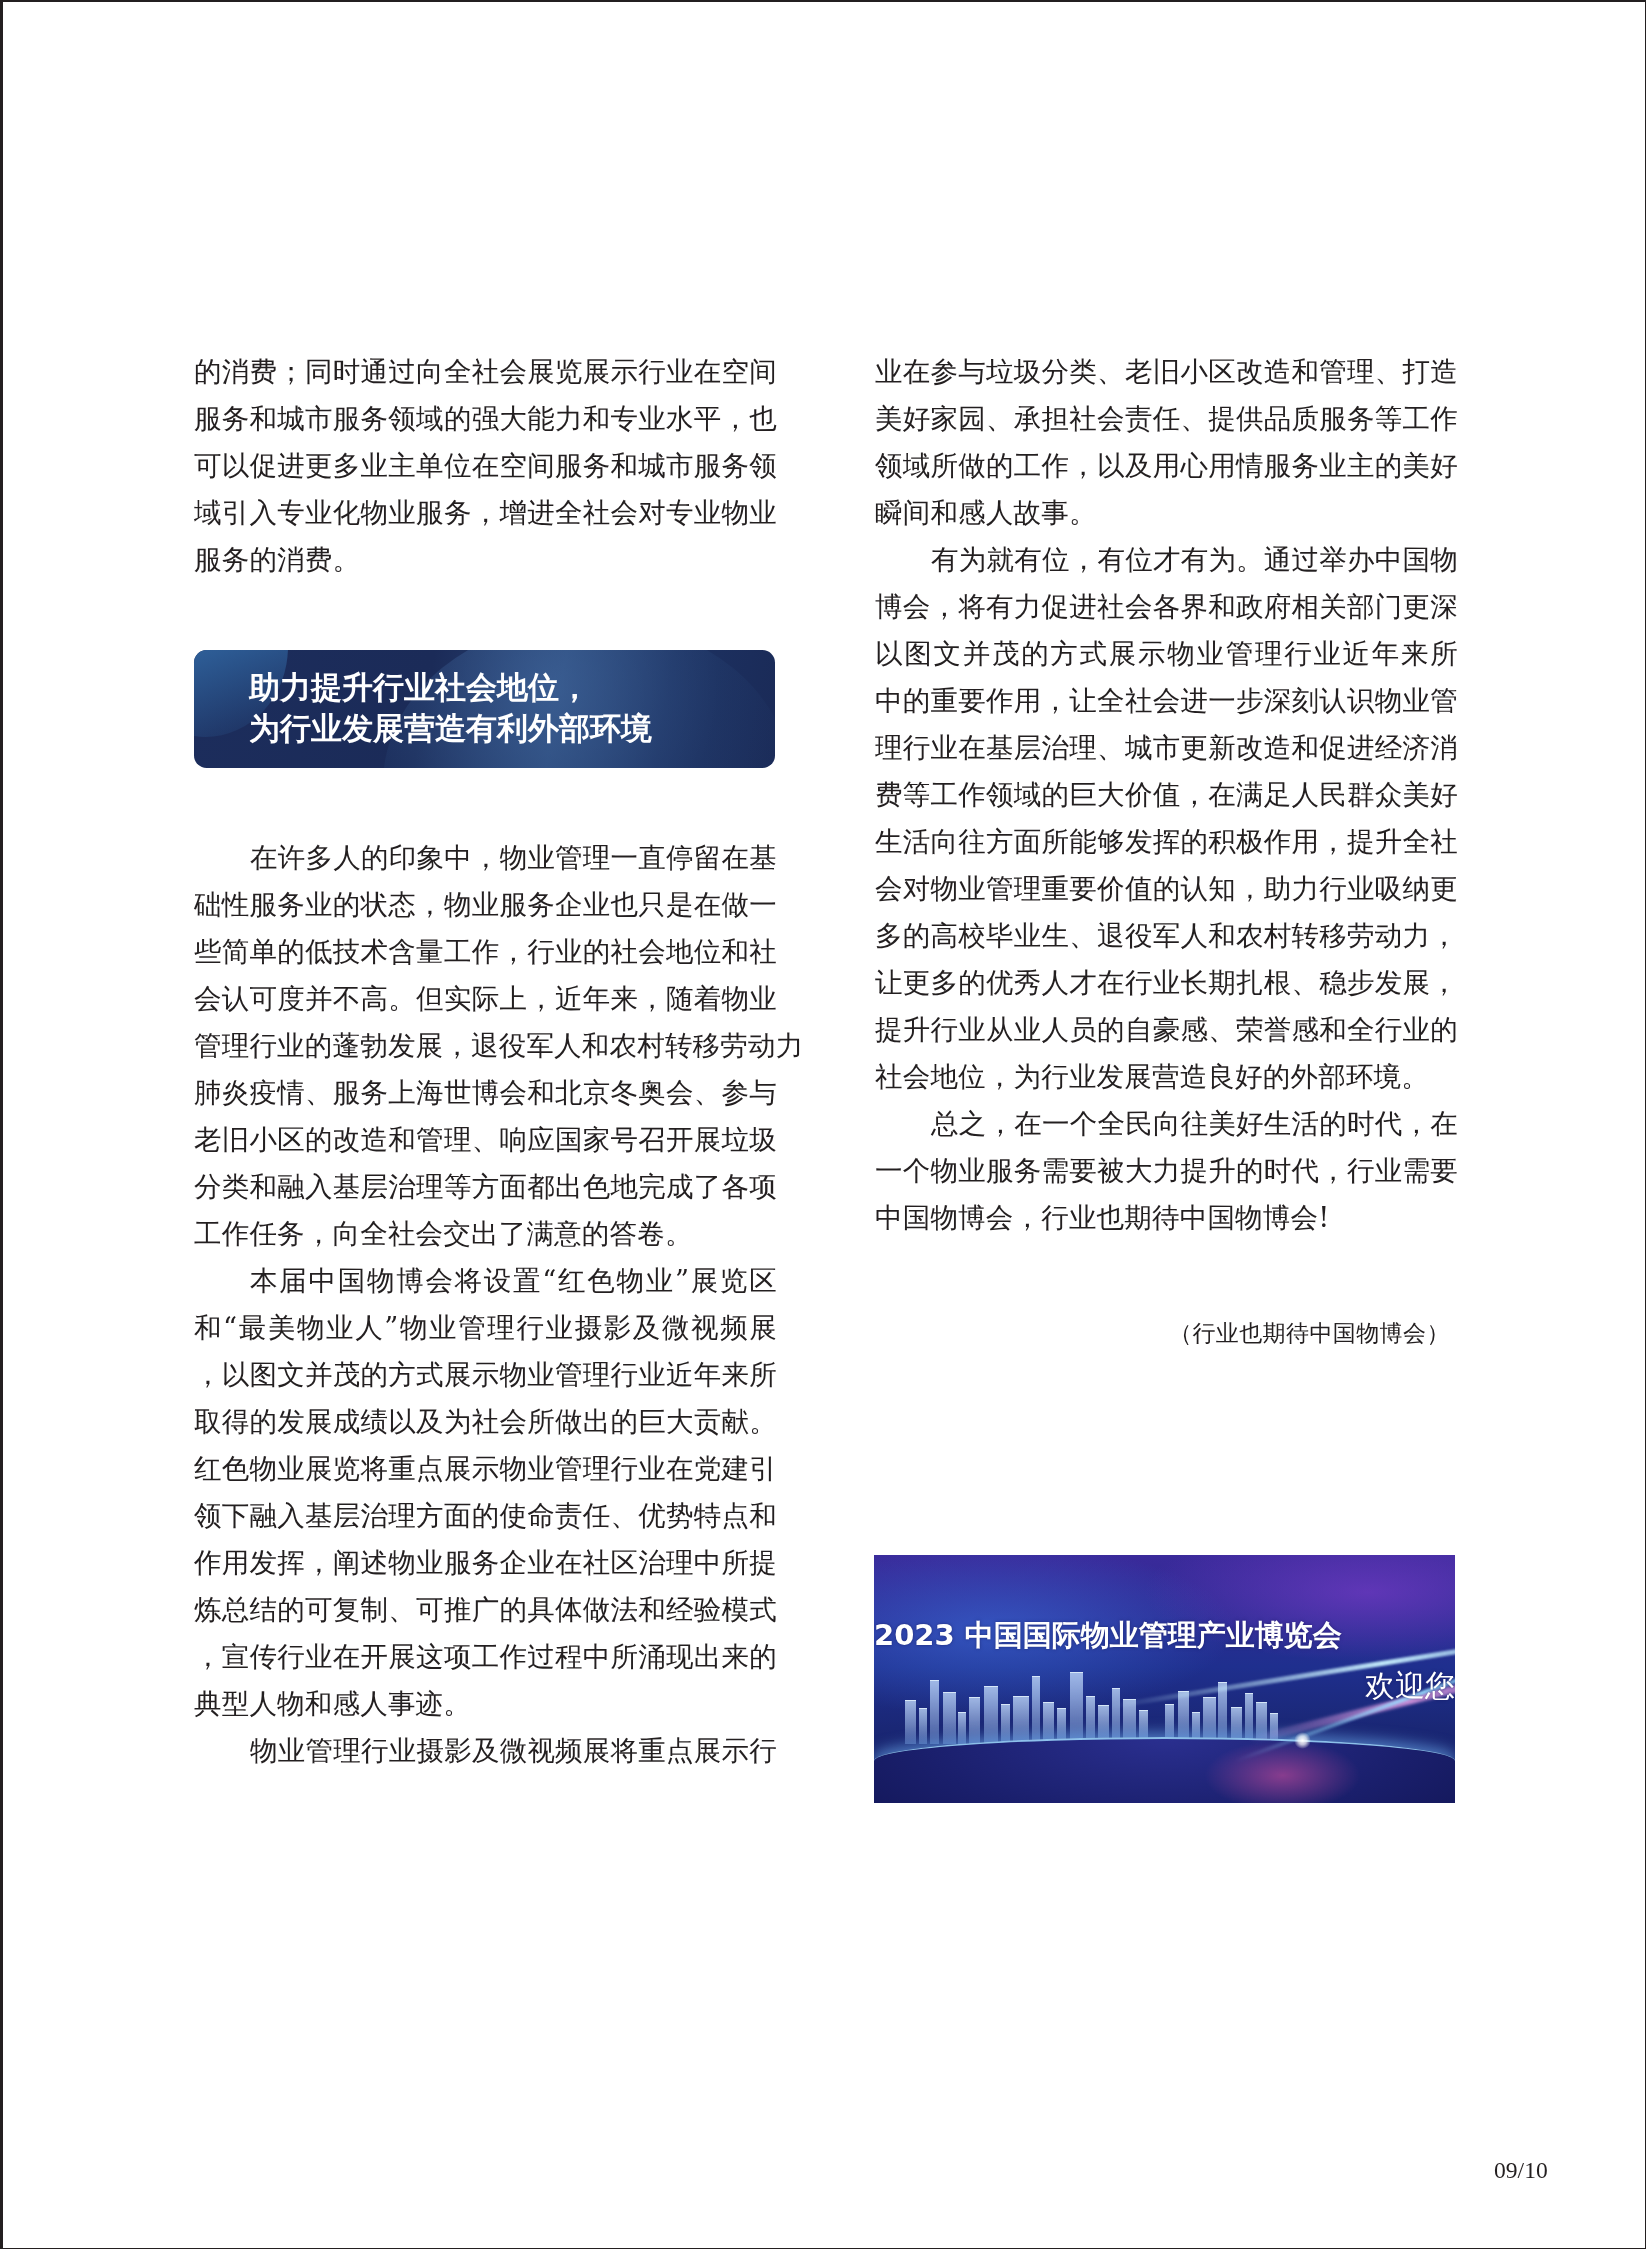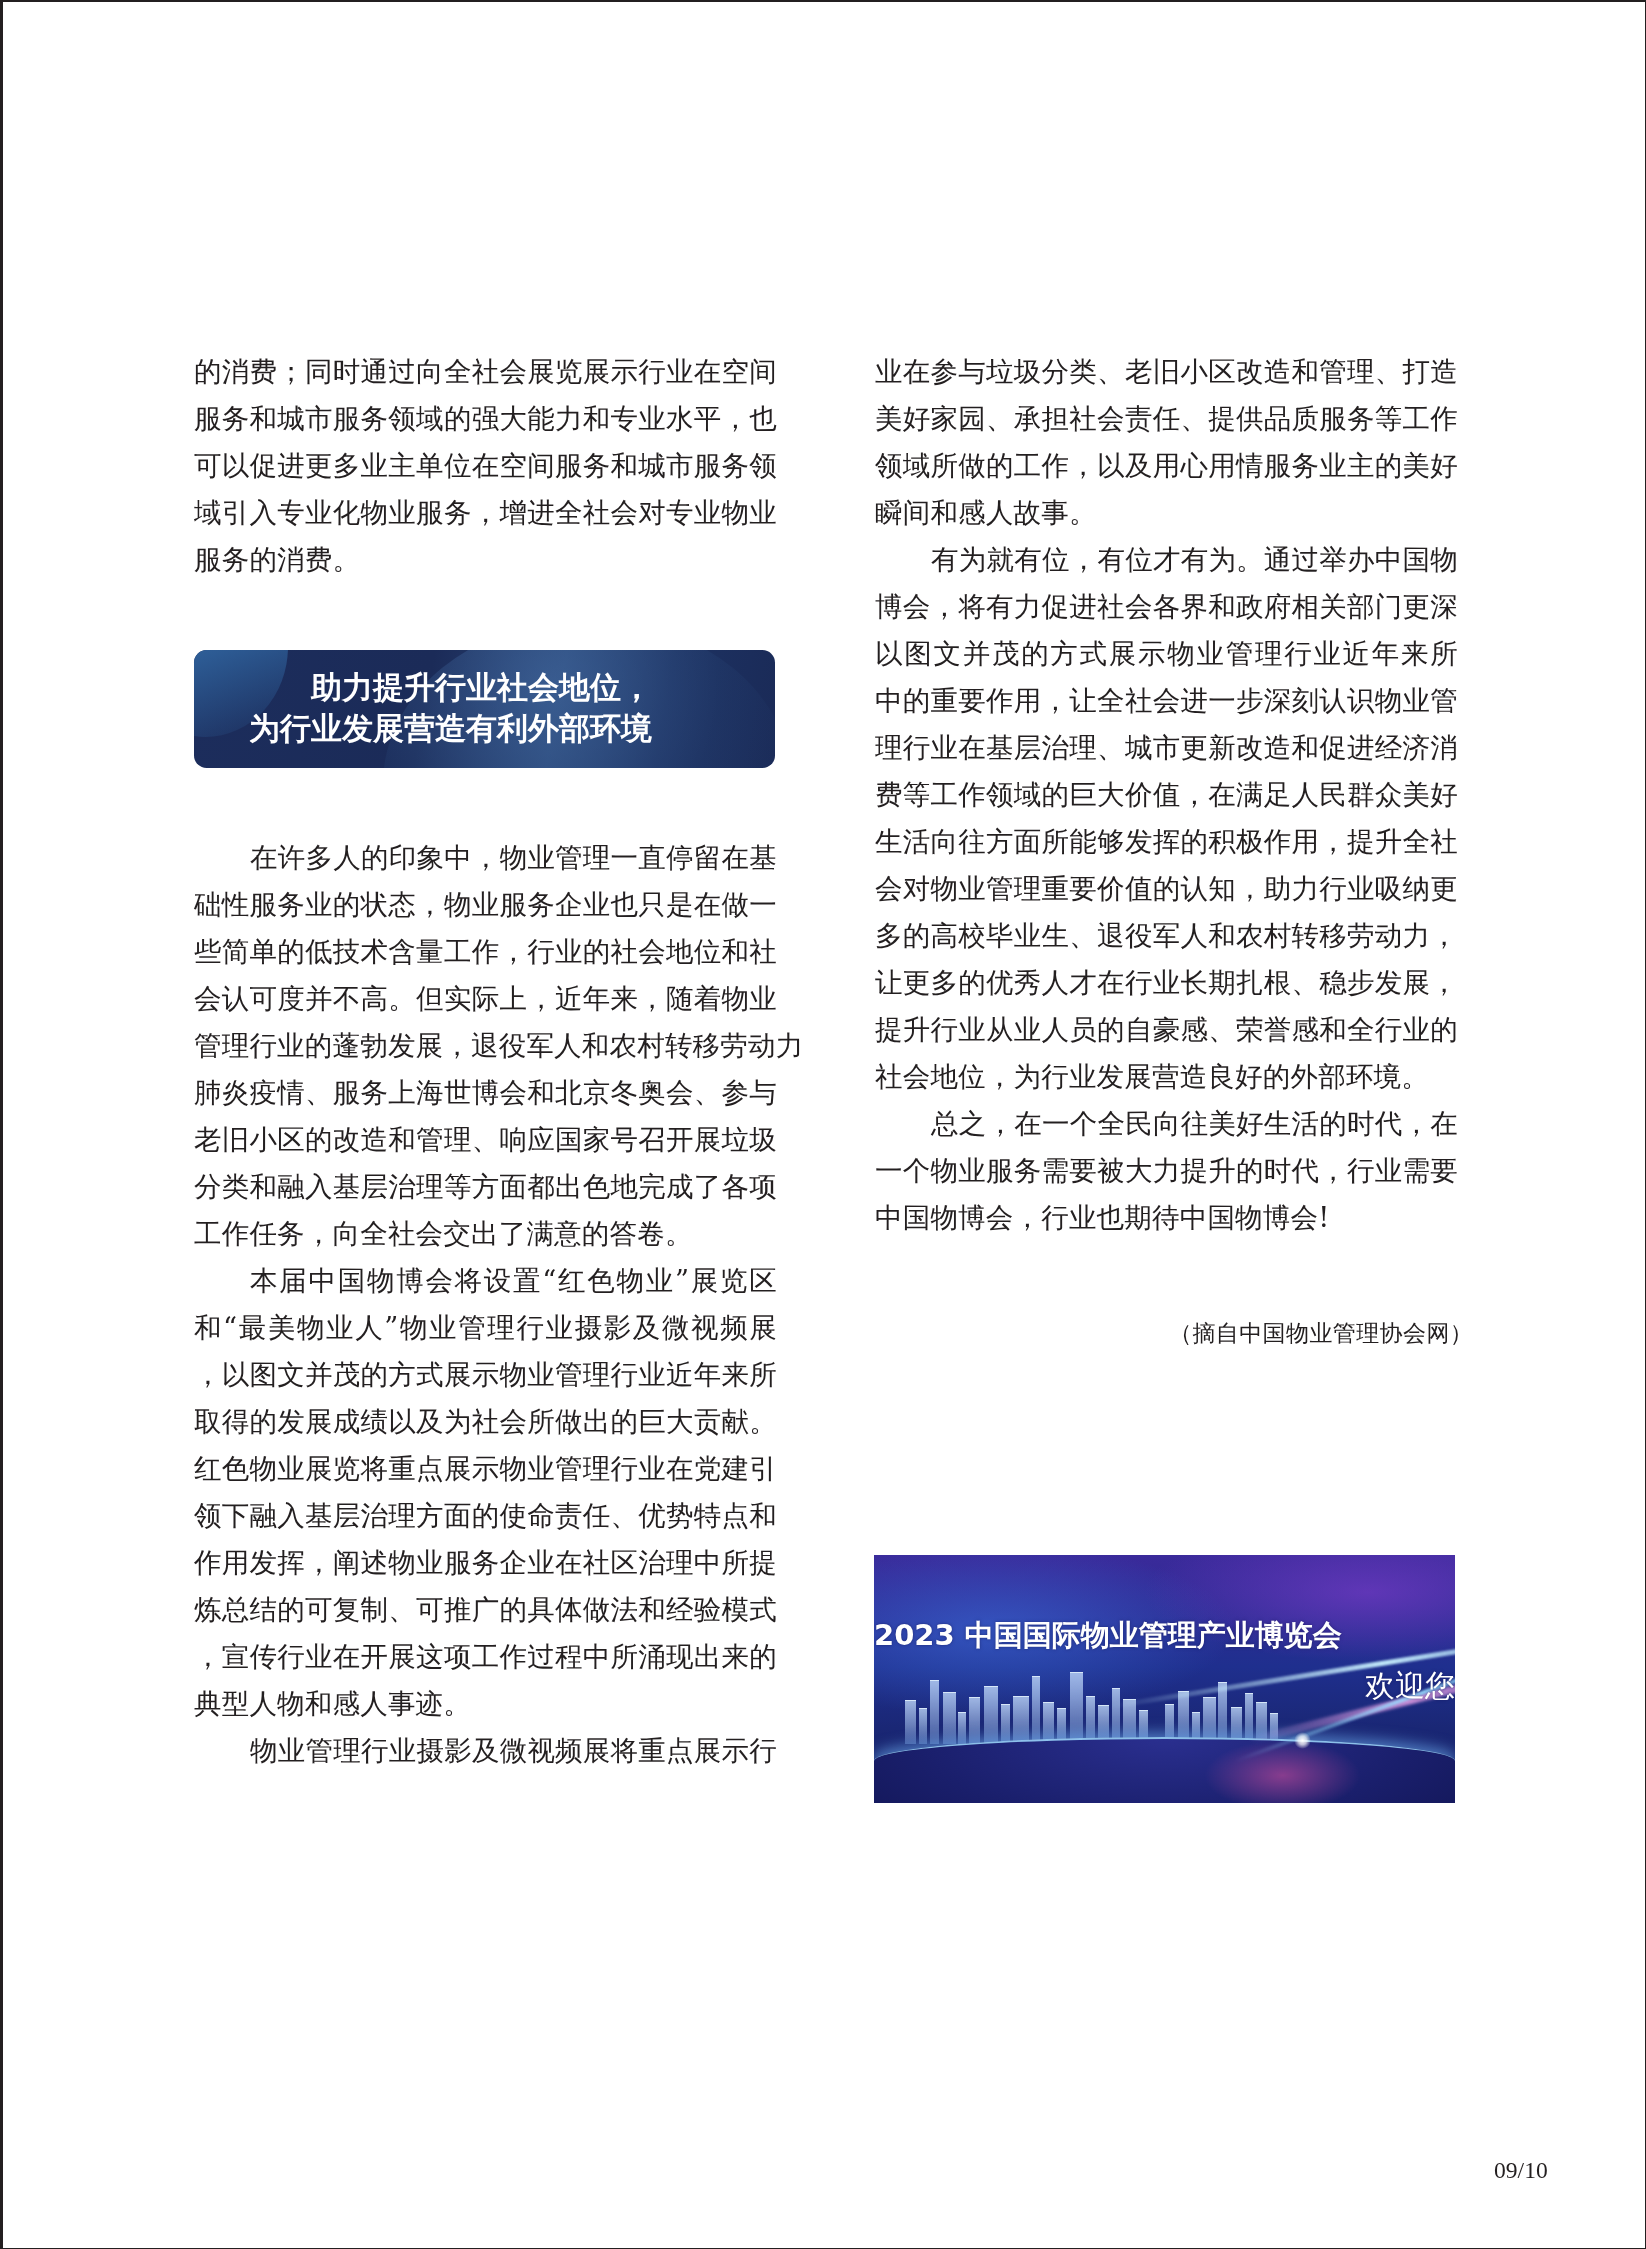--- a/index.html
+++ b/index.html
@@ -66,21 +66,20 @@
     }
     .banner {
       position: absolute;
       left: 191px;
       top: 648px;
       width: 581px;
       height: 118px;
       border-radius: 12.6px;
       overflow: hidden;
       background: linear-gradient(100deg, #1c2d5c 0%, #1b2b58 40%, #2a4778 62%, #1d3262 80%, #1a2a57 100%);
-      text-align: right;
     }
     .banner .glow-left {
       position: absolute;
       left: -71px;
       top: -94px;
       width: 165px;
       height: 181px;
       border-radius: 50%;
       background: linear-gradient(160deg, #4a8fc7 0%, #2d5c95 55%, rgba(40,80,140,0) 100%);
       opacity: 0.95;
@@ -318,21 +317,21 @@
       <span class="line">提升行业从业人员的自豪感、荣誉感和全行业的</span>
       <span class="line last">社会地位，为行业发展营造良好的外部环境。</span>
     </p>
     <p>
       <span class="line indent">总之，在一个全民向往美好生活的时代，在</span>
       <span class="line">一个物业服务需要被大力提升的时代，行业需要</span>
       <span class="line last">中国物博会，行业也期待中国物博会!</span>
     </p>
   </div>
 
-  <div class="source">（摘自中国物业管理协会网）</div>
+  <div class="source">（行业也期待中国物博会）</div>
 
   <div class="expo-image">
     <div class="skyline">
       <i style="left:0px;width:11px;height:43px;"></i>
       <i style="left:14px;width:7.9px;height:35px;"></i>
       <i style="left:25px;width:9.4px;height:63px;"></i>
       <i style="left:38px;width:12.6px;height:51px;"></i>
       <i style="left:53px;width:7.9px;height:31px;"></i>
       <i style="left:64px;width:11px;height:46px;"></i>
       <i style="left:79px;width:14px;height:57px;"></i>

